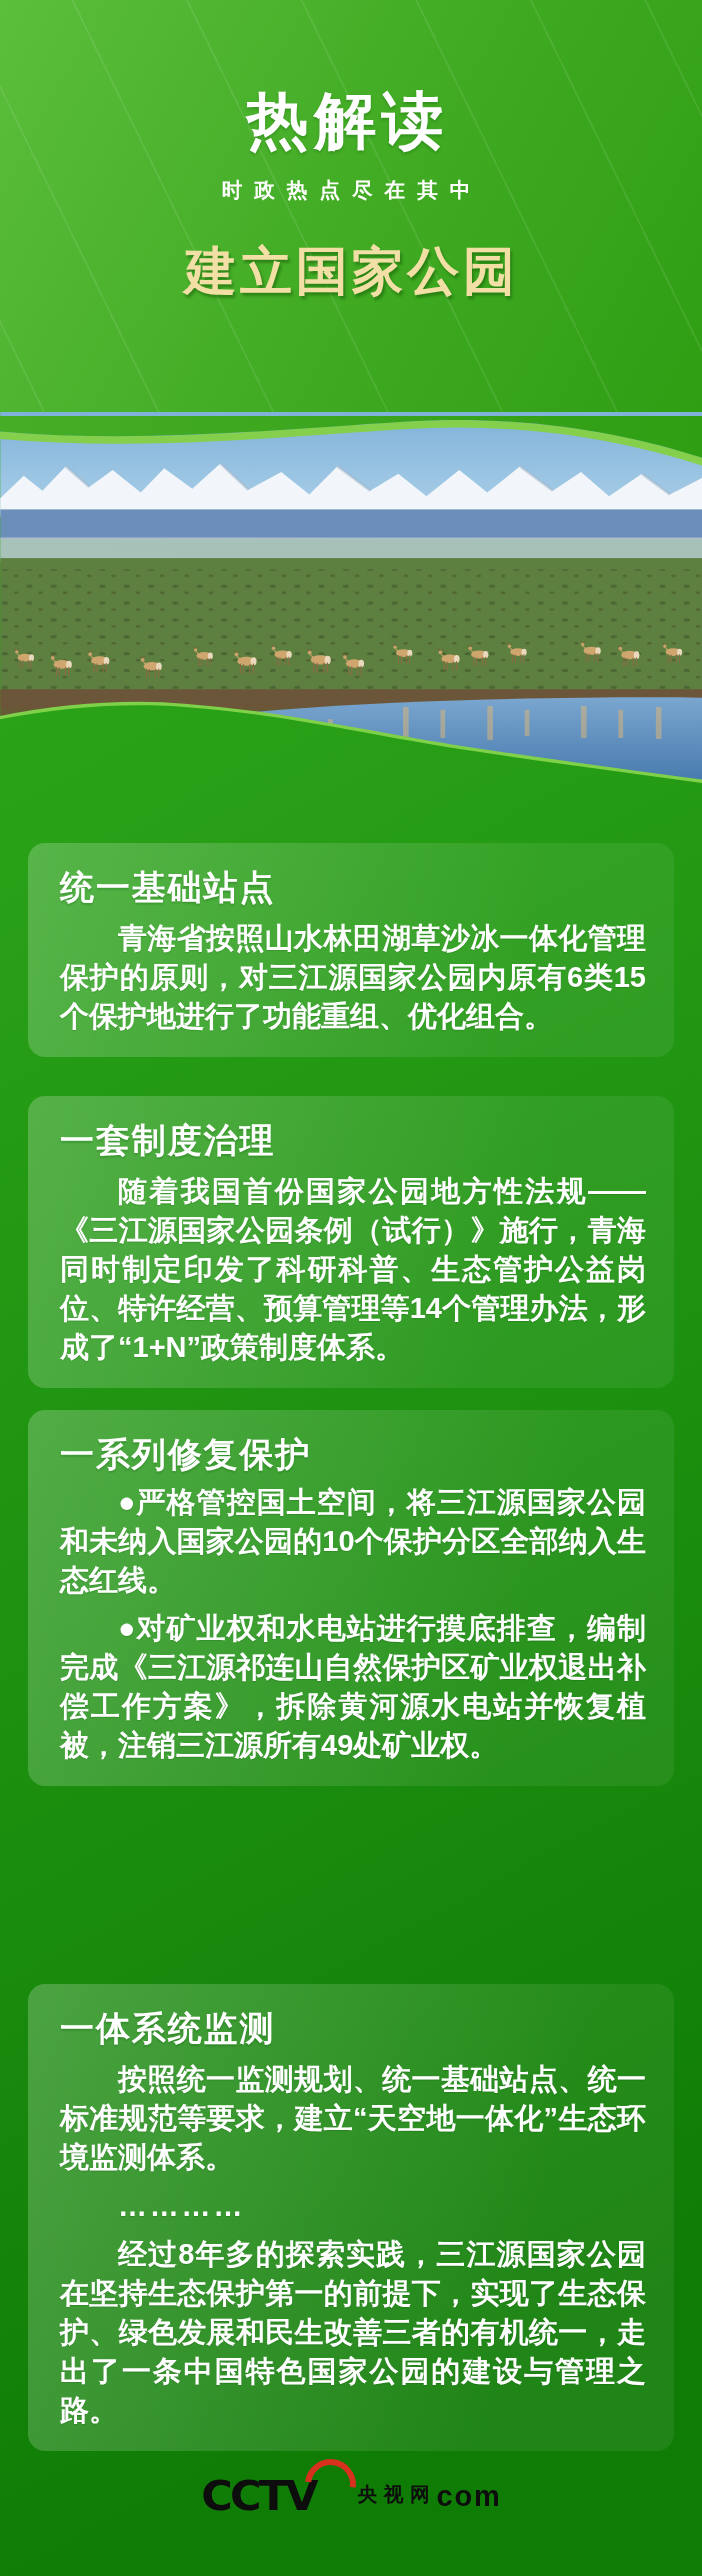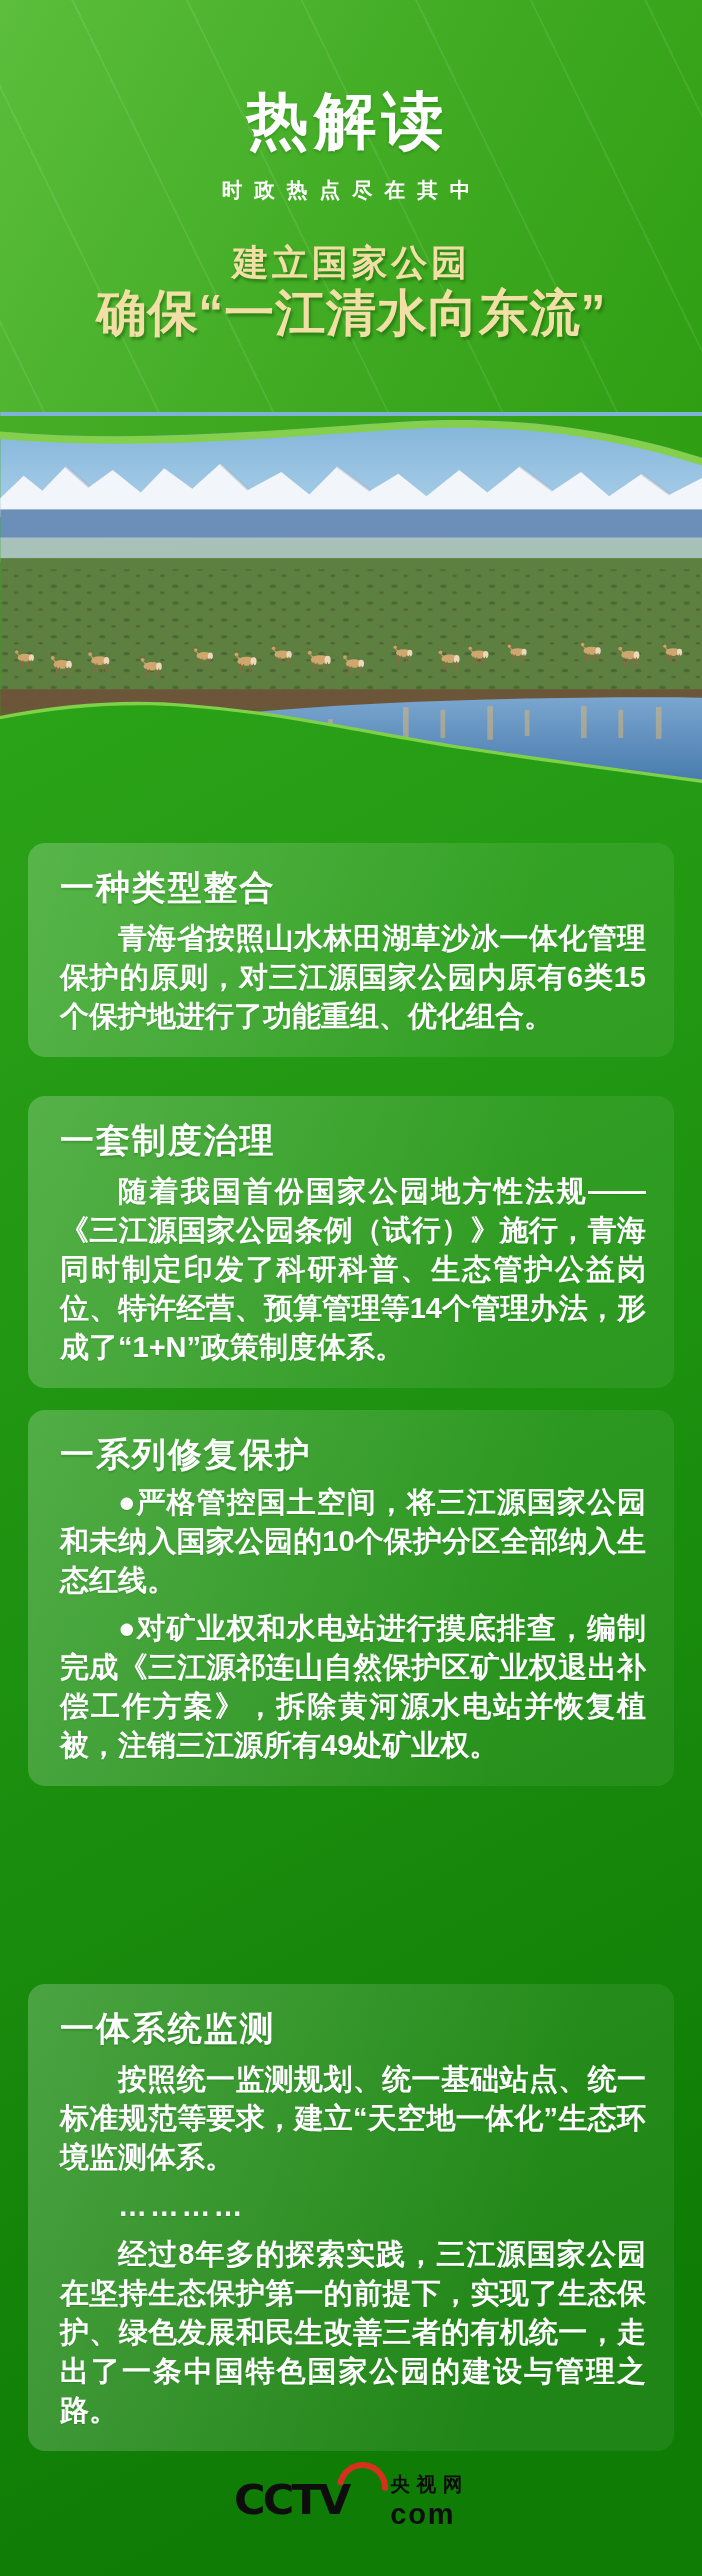--- a/index.html
+++ b/index.html
@@ -16,21 +16,21 @@
   .header::after{
     content:"";position:absolute;inset:0;
     background:repeating-linear-gradient(64deg,transparent 0 43px,rgba(255,255,255,0.15) 43px 45px,transparent 45px 103px);
     opacity:.55;pointer-events:none;
   }
   .brand{position:absolute;left:0;top:90px;width:696px;text-align:center;color:#ffffff;}
   .brand-logo{font-size:62px;font-weight:900;letter-spacing:5.6px;line-height:1;
     text-shadow:0 1.9px 2.8px rgba(0,70,0,.25);}
   .brand-tagline{margin-top:24px;font-size:20.6px;font-weight:700;letter-spacing:12px;padding-left:8px;}
   .title{position:absolute;left:0;top:242px;width:703px;text-align:center;color:#f1dfa6;z-index:3;}
-  .title-l1{font-size:36px;font-weight:900;letter-spacing:3.7px;line-height:1.15;
+  .title-l1{font-size:52px;font-weight:900;letter-spacing:3.7px;line-height:1.15;
     text-shadow:1.9px 2.8px 2.8px rgba(15,80,0,.45);}
   .title-l2{font-size:50px;font-weight:900;letter-spacing:0.9px;line-height:1.2;
     text-shadow:1.9px 2.8px 2.8px rgba(15,80,0,.45);}
   
   .photo{position:absolute;left:0;top:412px;width:703px;height:384px;z-index:1;}
   .header-arc{position:absolute;left:0;top:416px;width:703px;height:66px;z-index:2;}
   .content-bg{position:absolute;left:0;top:695px;width:703px;height:1881px;z-index:2;}
   
   .card{
     position:absolute;left:28px;width:646px;z-index:3;border-radius:17px;
@@ -44,39 +44,38 @@
   .card p.tight{margin-top:9.4px;}
   .dots{letter-spacing:2.8px;font-weight:900;}
   
   .footer{position:absolute;left:0;top:2471px;width:703px;z-index:3;
     display:flex;justify-content:center;align-items:center;}
   .cctv-word{font-size:43px;font-weight:900;letter-spacing:-2.8px;color:#0d0d0d;
     font-family:"DejaVu Sans","Liberation Sans",sans-serif;transform:scaleY(.95);}
   .red-arc{width:39px;height:39px;border:6.6px solid #d6301f;border-radius:50%;
     border-left-color:transparent;border-bottom-color:transparent;
     transform:rotate(-38deg);margin:-24px -3.7px 0 -11.2px;}
-  .cctv-col{display:flex;flex-direction:column;margin-left:5.6px;}
+  .cctv-col{display:flex;flex-direction:row;margin-left:5.6px;}
   .cctv-cn{font-size:19.7px;font-weight:700;letter-spacing:6.6px;color:#0d0d0d;}
   .cctv-com{font-size:29px;font-weight:800;letter-spacing:1.9px;color:#0d0d0d;line-height:1;margin-top:1.9px;}
 </style>
 </head>
 <body>
 
 <div class="poster">
 
   <div class="header"></div>
 
   <div class="brand">
     <div class="brand-logo">热解读</div>
     <div class="brand-tagline">时政热点尽在其中</div>
   </div>
 
   <div class="title">
     <div class="title-l1">建立国家公园</div>
-    <div class="title-l2">确保“一江清水向东流”</div>
   </div>
 
   <svg class="photo" viewBox="0 0 750 410">
     <defs>
       <linearGradient id="sky" x1="0" y1="0" x2="0" y2="1">
         <stop offset="0" stop-color="#7fb2d9"></stop>
           <stop offset="1" stop-color="#aacfe8"></stop>
       </linearGradient>
       <linearGradient id="water" x1="0" y1="0" x2="0" y2="1">
         <stop offset="0" stop-color="#7aa6cf"></stop>
@@ -157,21 +156,21 @@
         <stop offset="0" stop-color="#2ba318"></stop>
         <stop offset="0.5" stop-color="#1d9110"></stop>
         <stop offset="1" stop-color="#0f7c05"></stop>
       </linearGradient>
     </defs>
     <path d="M0,26 C70,12 140,8 200,13 C310,22 380,40 480,56 C570,70 660,82 750,94" stroke="#7fd149" stroke-width="7" fill="none"></path>
     <path d="M0,26 C70,12 140,8 200,13 C310,22 380,40 480,56 C570,70 660,82 750,94 L750,2008 L0,2008 Z" fill="url(#cg)"></path>
   </svg>
 
   <div class="card" style="top:843px;">
-    <div class="card-title">一种类型整合</div>
+    <div class="card-title">统一基础站点</div>
     <p>青海省按照山水林田湖草沙冰一体化管理保护的原则，对三江源国家公园内原有6类15个保护地进行了功能重组、优化组合。</p>
   </div>
 
   <div class="card" style="top:1096px;">
     <div class="card-title">一套制度治理</div>
     <p>随着我国首份国家公园地方性法规——《三江源国家公园条例（试行）》施行，青海同时制定印发了科研科普、生态管护公益岗位、特许经营、预算管理等14个管理办法，形成了“1+N”政策制度体系。</p>
   </div>
 
   <div class="card" style="top:1410px;">
     <div class="card-title">一系列修复保护</div>

